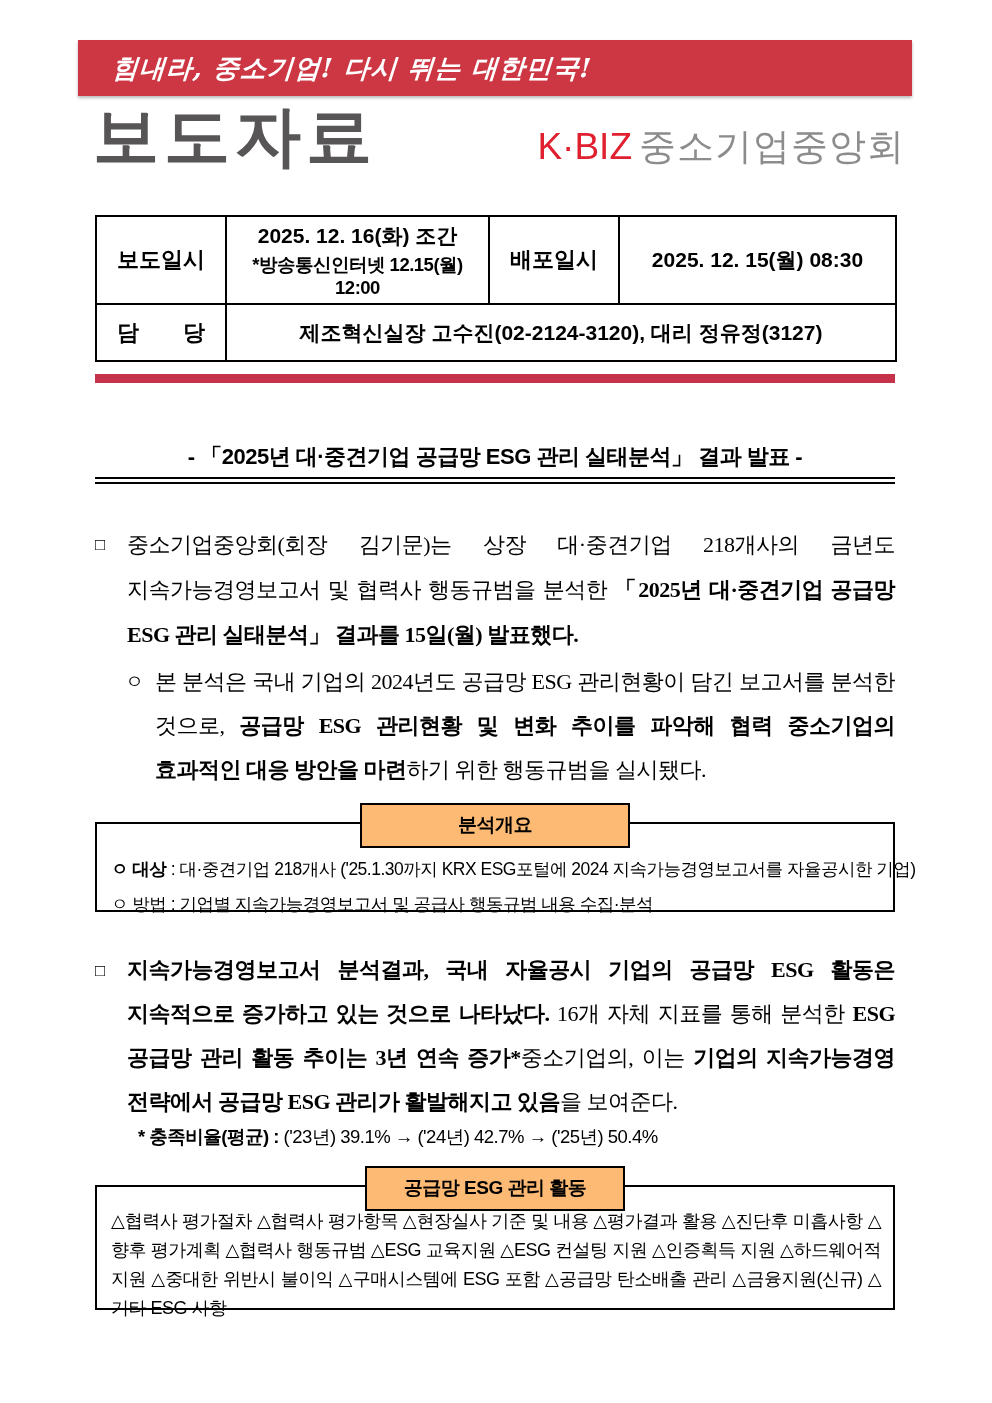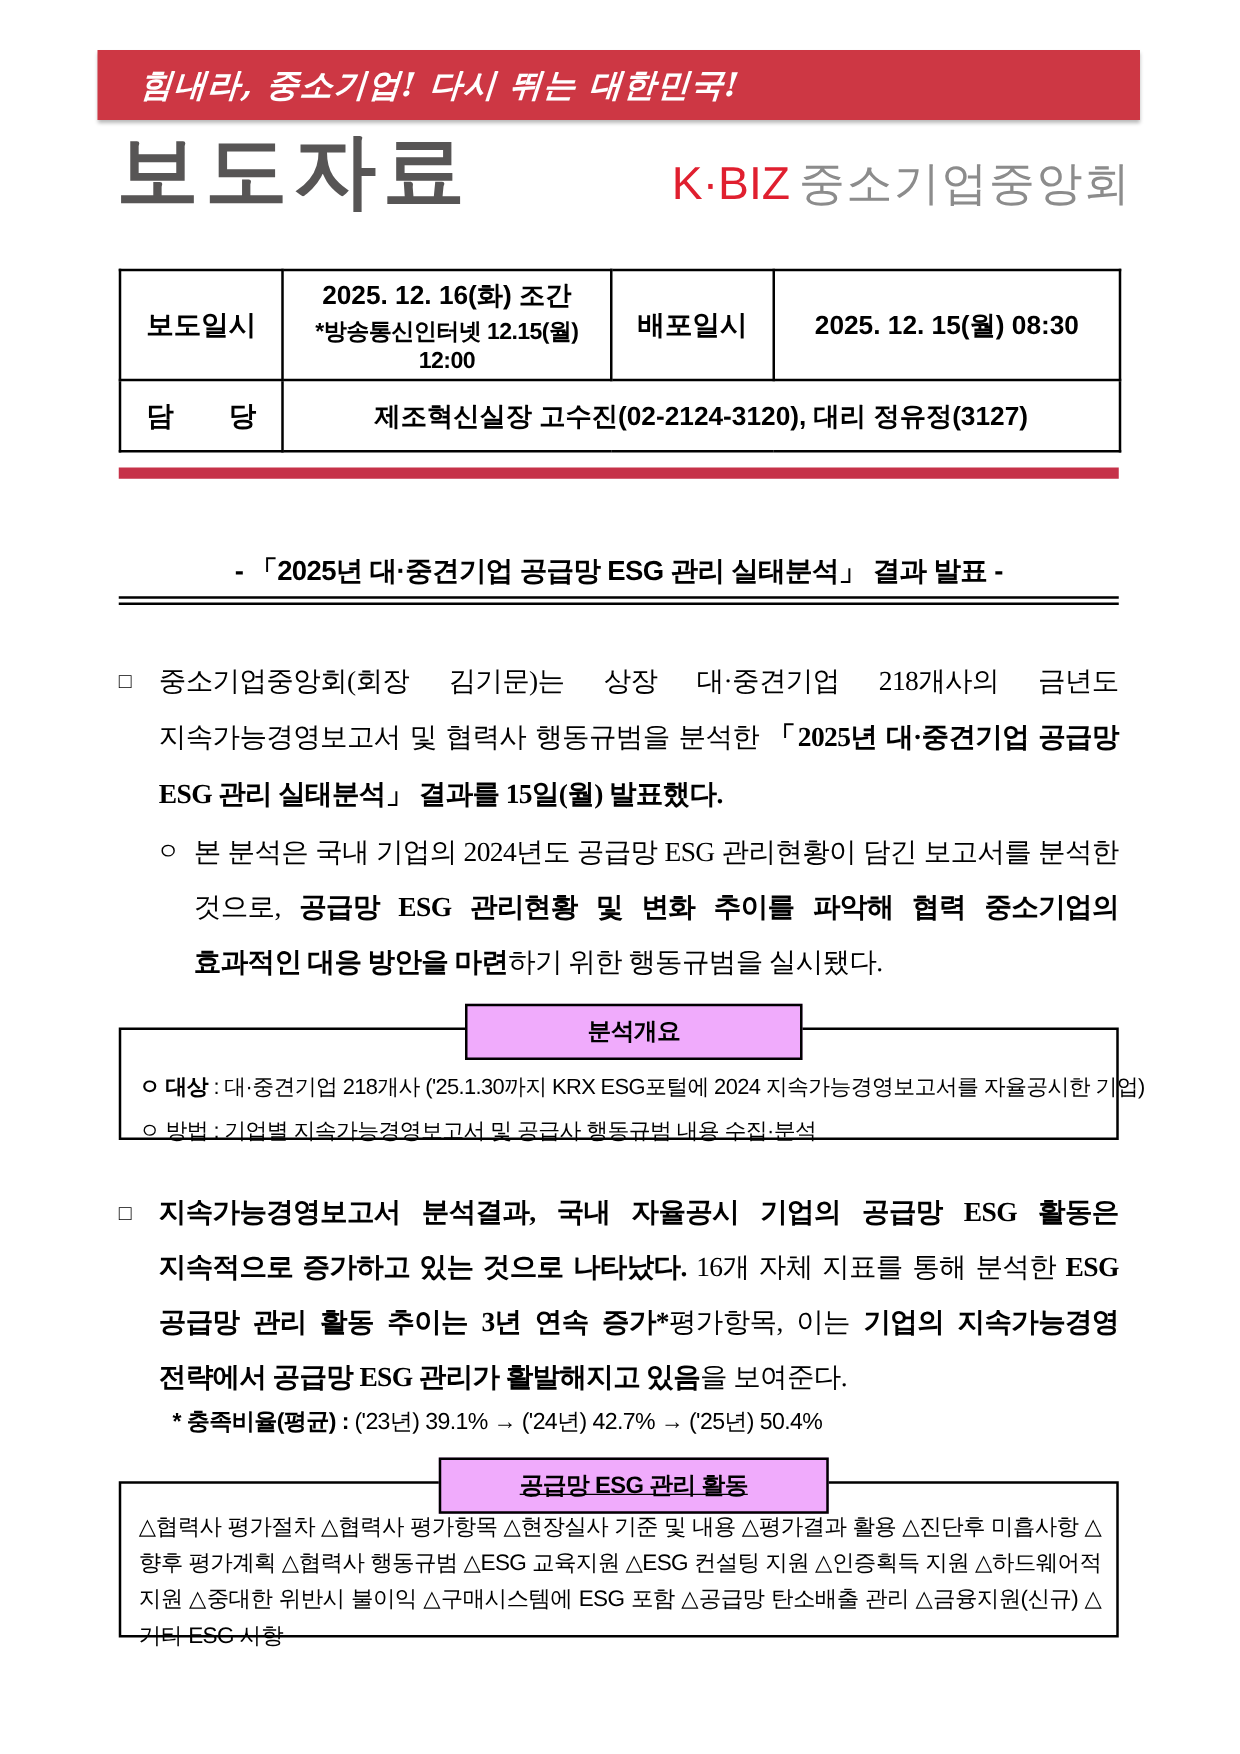--- a/index.html
+++ b/index.html
@@ -98,26 +98,26 @@
   }
   
   .titled-box{
     position:absolute;left:95px;width:800px;
     border:2px solid #000;background:#fff;
   }
   .box-overview{top:822px;height:90px;}
   .box-activities{top:1185px;height:125px;}
   .box-title{
     position:absolute;left:50%;transform:translateX(-50%);
-    top:-21px;background:#f0abfc;border:2px solid #000;
+    top:-21px;background:#fdba74;border:2px solid #000;
     font-weight:bold;text-align:center;
-    padding:7px 0 8px;font-size:19px;letter-spacing:-0.5px;margin-left:12px;
+    padding:7px 0 8px;font-size:19px;letter-spacing:-0.5px;
   }
   .box-overview .box-title{width:270px;}
-  .box-activities .box-title{width:312px;text-decoration:underline;}
+  .box-activities .box-title{width:260px;}
   .box-body{padding:28px 12px 8px 14px;}
   .overview-item{
     font-size:17.5px;line-height:35px;letter-spacing:-0.5px;
     white-space:nowrap;
   }
   .activities-text{
     font-size:18px;line-height:29px;text-align:justify;
     word-break:keep-all;letter-spacing:-0.5px;
   }
   .box-activities .box-body{padding-top:20px;}
@@ -178,21 +178,21 @@
   <div class="titled-box box-overview">
     <div class="box-title">분석개요</div>
     <div class="box-body">
       <div class="overview-item"><span style="font-weight: bold;">ㅇ 대상</span><span> : 대·중견기업 218개사 ('25.1.30까지 KRX ESG포털에 2024 지속가능경영보고서를 자율공시한 기업)</span></div>
       <div class="overview-item"><span style="font-weight: normal;">ㅇ 방법</span><span> : 기업별 지속가능경영보고서 및 공급사 행동규범 내용 수집·분석</span></div>
     </div>
   </div>
 
   <div class="para p3">
     <span class="marker">□</span>
-    <span class="ptext"><span style="font-weight: bold;">지속가능경영보고서 분석결과, 국내 자율공시 기업의 공급망 ESG 활동은 지속적으로 증가하고 있는 것으로 나타났다.</span><span> 16개 자체 지표를 통해 분석한 </span><span style="font-weight: bold;">ESG 공급망 관리 활동 추이는 3년 연속 증가*</span><span>평가항목, 이는 </span><span style="font-weight: bold;">기업의 지속가능경영 전략에서 공급망 ESG 관리가 활발해지고 있음</span><span>을 보여준다.</span></span>
+    <span class="ptext"><span style="font-weight: bold;">지속가능경영보고서 분석결과, 국내 자율공시 기업의 공급망 ESG 활동은 지속적으로 증가하고 있는 것으로 나타났다.</span><span> 16개 자체 지표를 통해 분석한 </span><span style="font-weight: bold;">ESG 공급망 관리 활동 추이는 3년 연속 증가*</span><span>중소기업의, 이는 </span><span style="font-weight: bold;">기업의 지속가능경영 전략에서 공급망 ESG 관리가 활발해지고 있음</span><span>을 보여준다.</span></span>
   </div>
 
   <div class="footnote"><span style="font-weight: bold;">* 충족비율(평균) : </span><span>('23년) 39.1% → ('24년) 42.7% → ('25년) 50.4%</span></div>
 
   <div class="titled-box box-activities">
     <div class="box-title">공급망 ESG 관리 활동</div>
     <div class="box-body">
       <div class="activities-text">△협력사 평가절차 △협력사 평가항목 △현장실사 기준 및 내용 △평가결과 활용 △진단후 미흡사항 △향후 평가계획 △협력사 행동규범 △ESG 교육지원 △ESG 컨설팅 지원 △인증획득 지원 △하드웨어적 지원 △중대한 위반시 불이익 △구매시스템에 ESG 포함 △공급망 탄소배출 관리 △금융지원(신규) △기타 ESG 사항</div>
     </div>
   </div>

